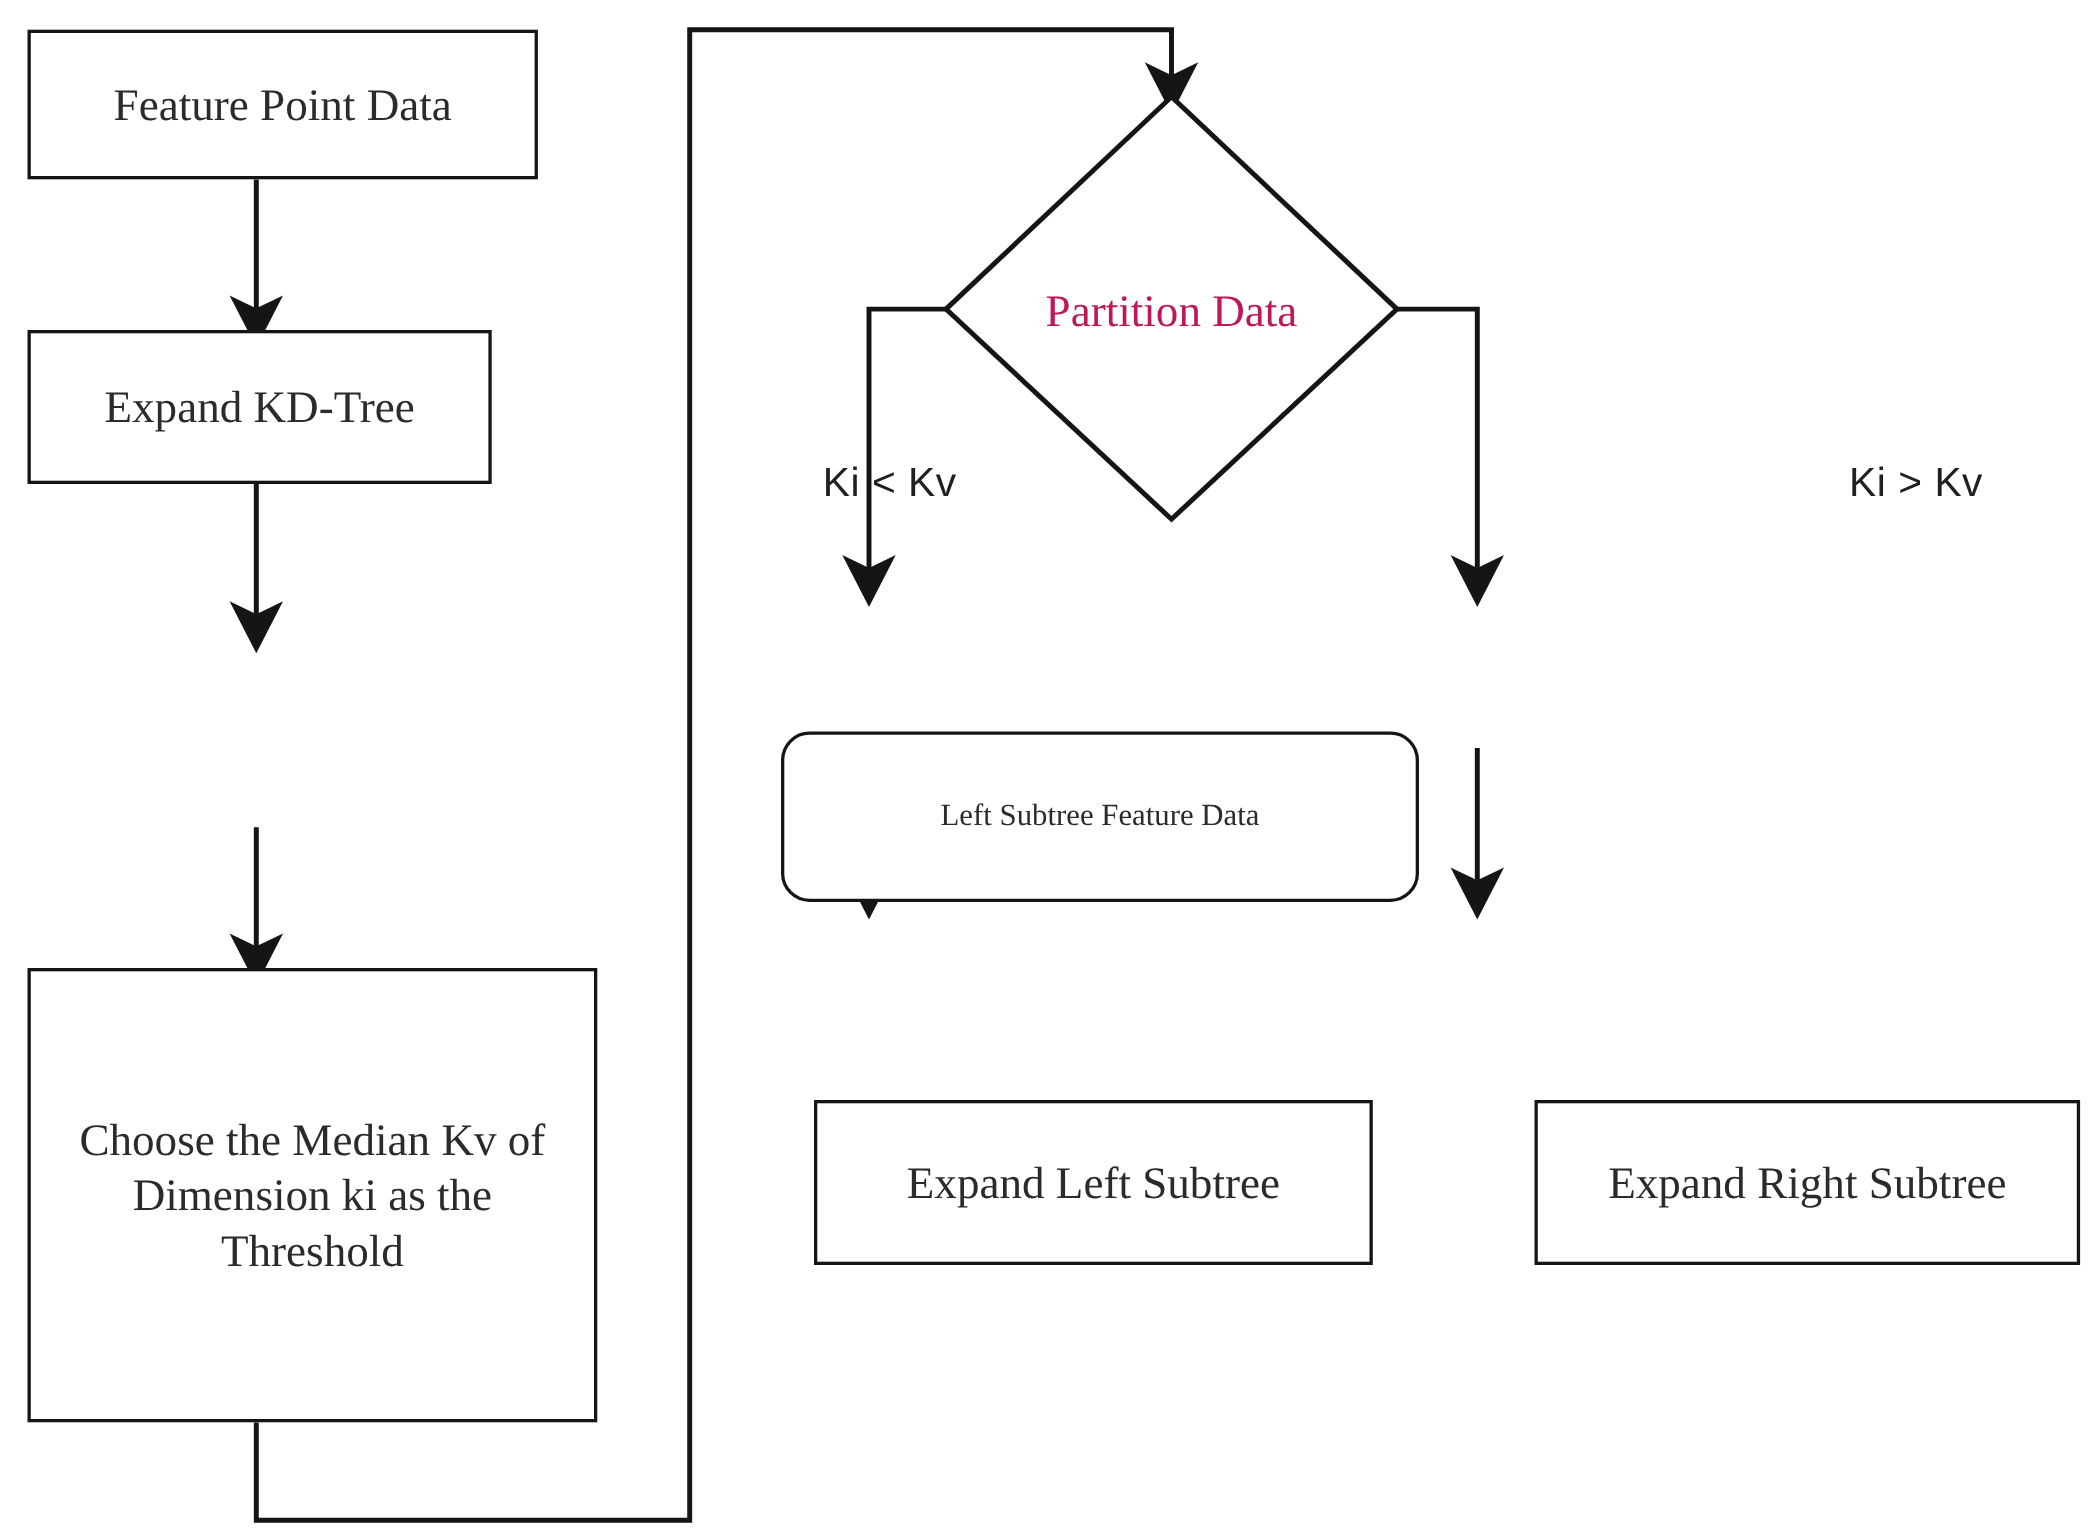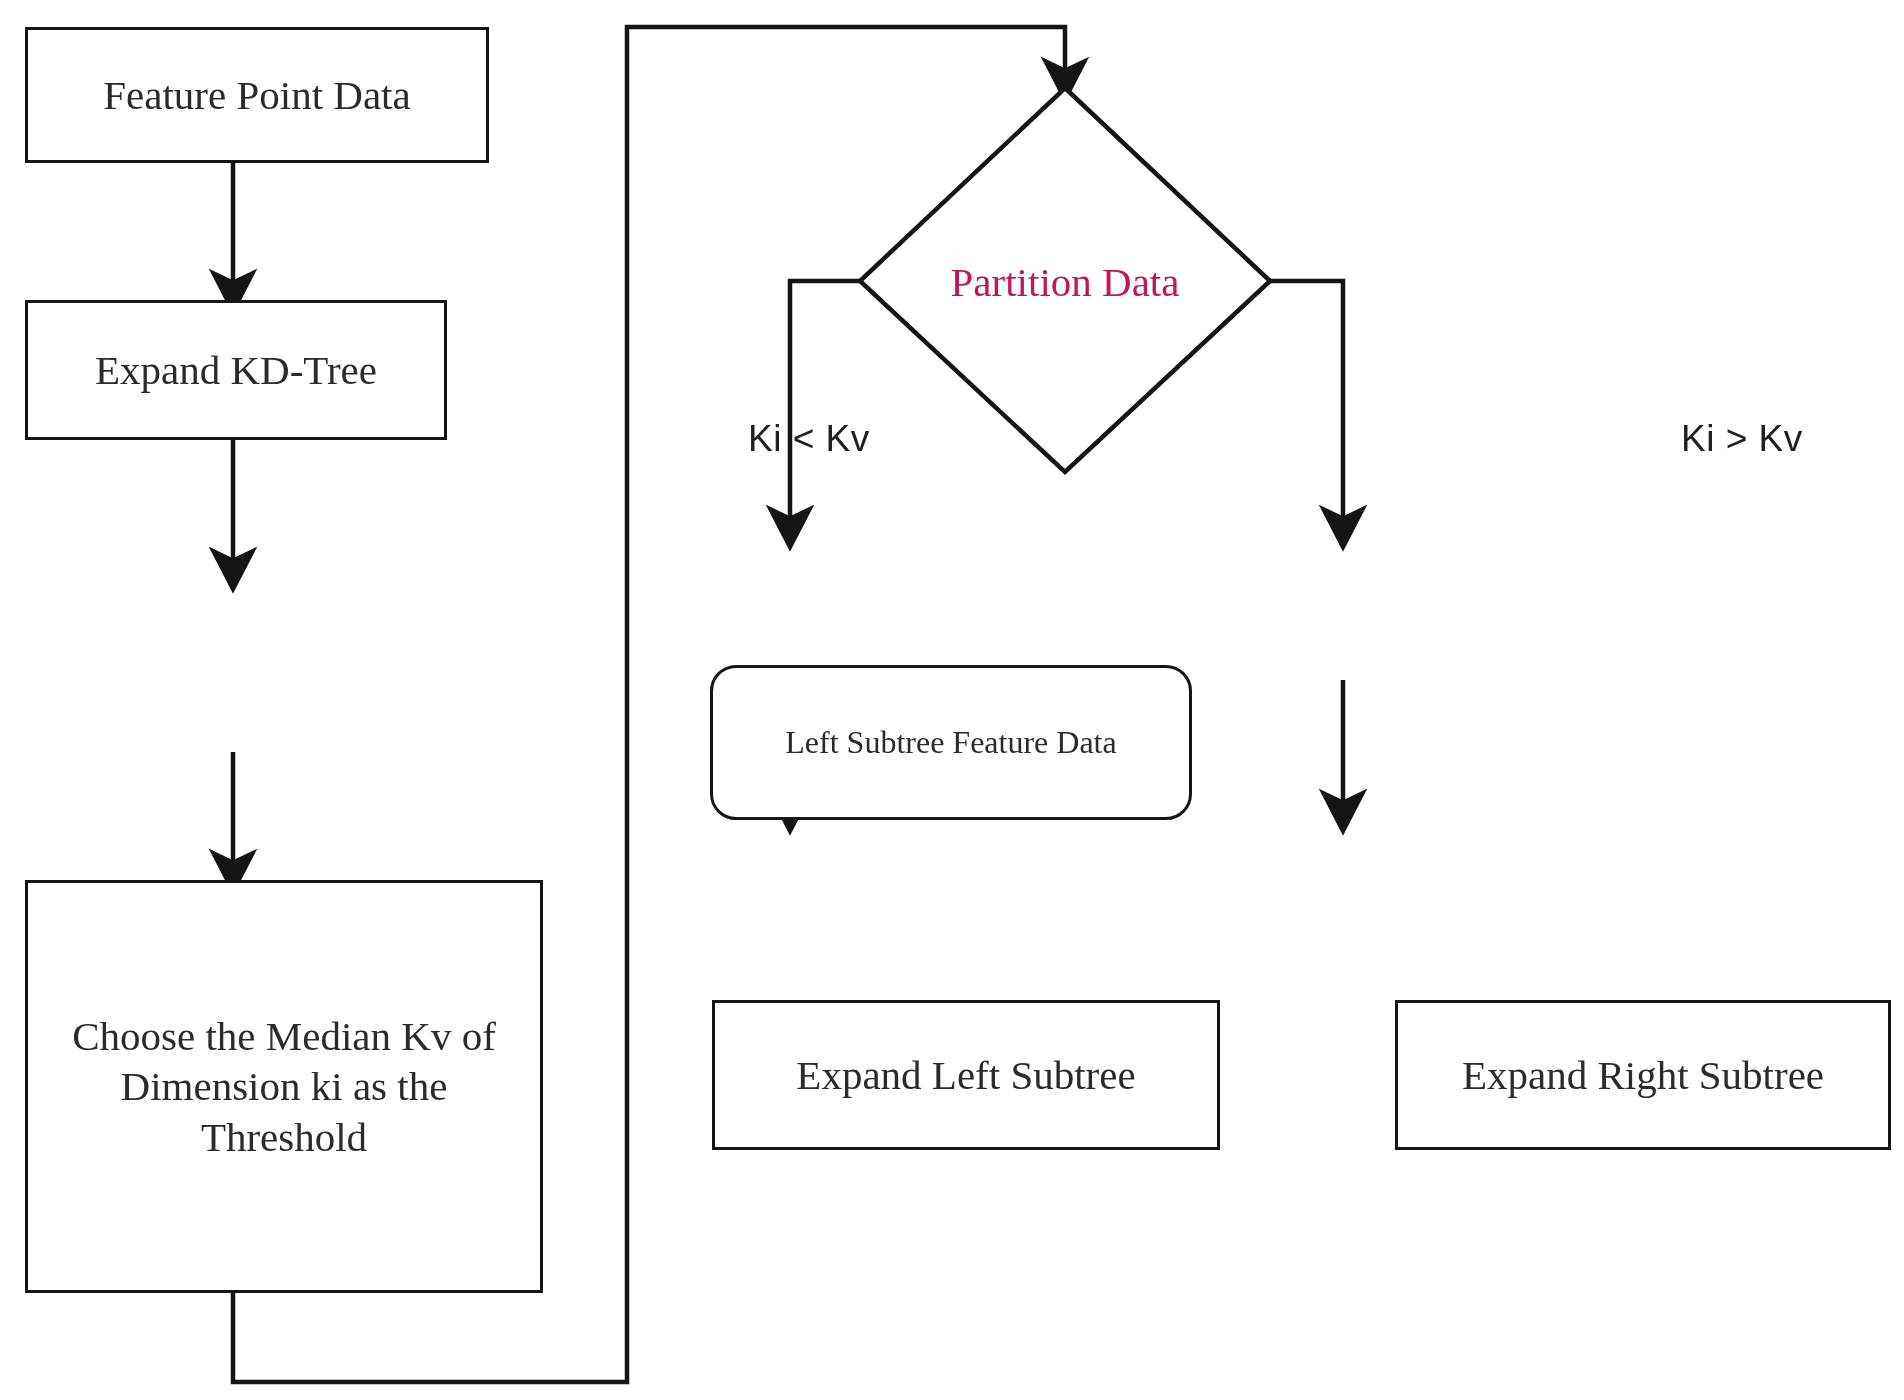--- a/index.html
+++ b/index.html
@@ -71,26 +71,26 @@
 
 
   <div class="node" style="left:25px;top:880px;width:518px;height:413px;font-size:41px;">
     <span class="txt">Choose the Median Kv of Dimension ki as the Threshold</span>
   </div>
 
   <div class="edge-label" style="left:748px;top:418px;">Ki &lt; Kv</div>
 
   <div class="edge-label" style="left:1681px;top:418px;">Ki &gt; Kv</div>
 
-  <div class="node rounded" style="left:710px;top:665px;width:482px;height:155px;font-size:32px;">
+  <div class="node rounded" style="left:710px;top:665px;width:580px;height:155px;font-size:28px;">
     <span class="txt">Left Subtree Feature Data</span>
   </div>
 
 
-  <div class="node" style="left:712px;top:1000px;width:508px;height:150px;font-size:41px;">
+  <div class="node" style="left:740px;top:1000px;width:508px;height:150px;font-size:41px;">
     <span class="txt">Expand Left Subtree</span>
   </div>
 
   <div class="node" style="left:1395px;top:1000px;width:496px;height:150px;font-size:41px;">
     <span class="txt">Expand Right Subtree</span>
   </div>
 
 </div>
 
 </body></html>

